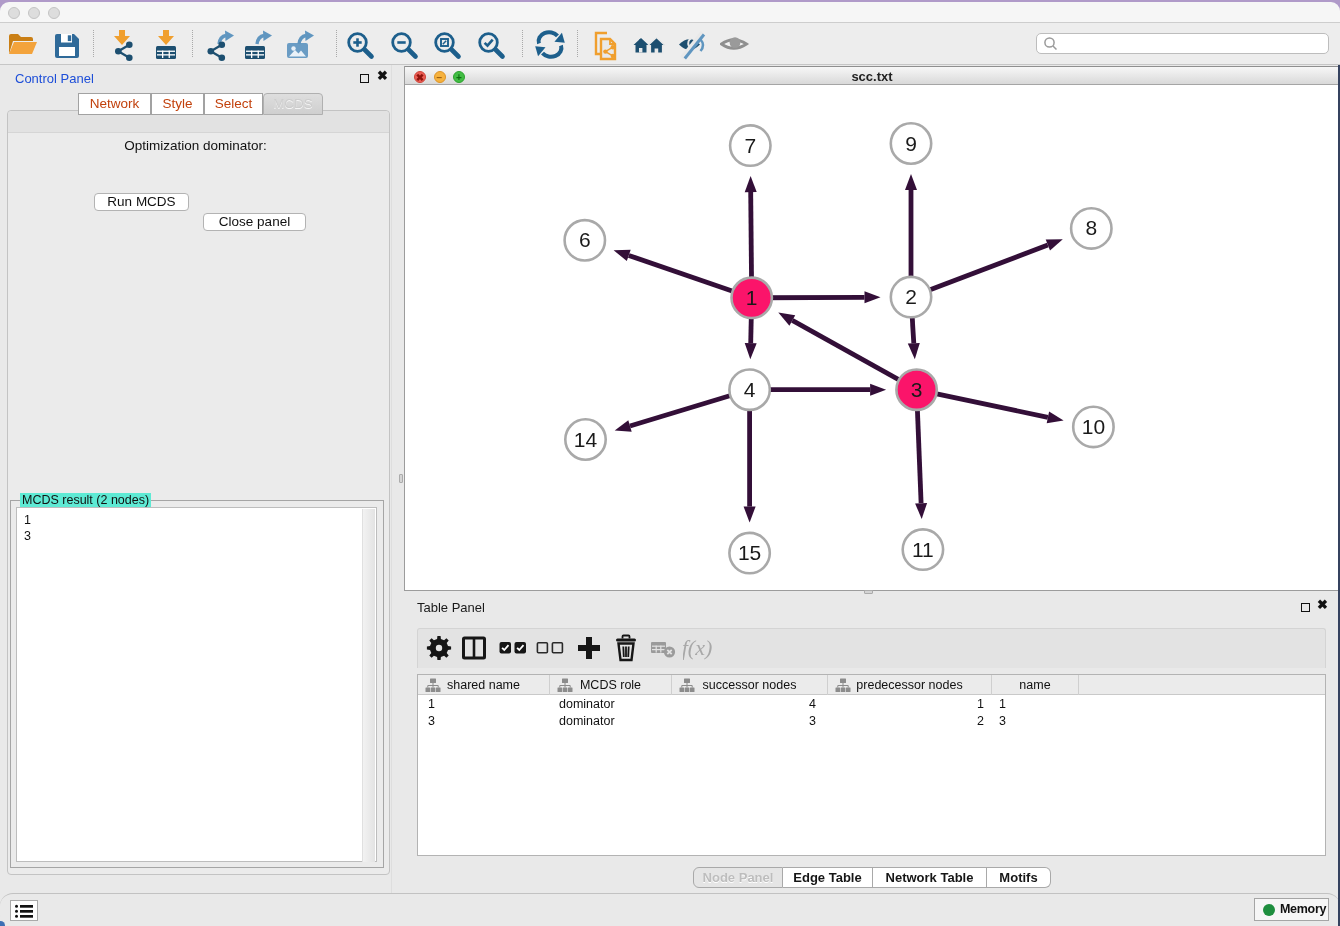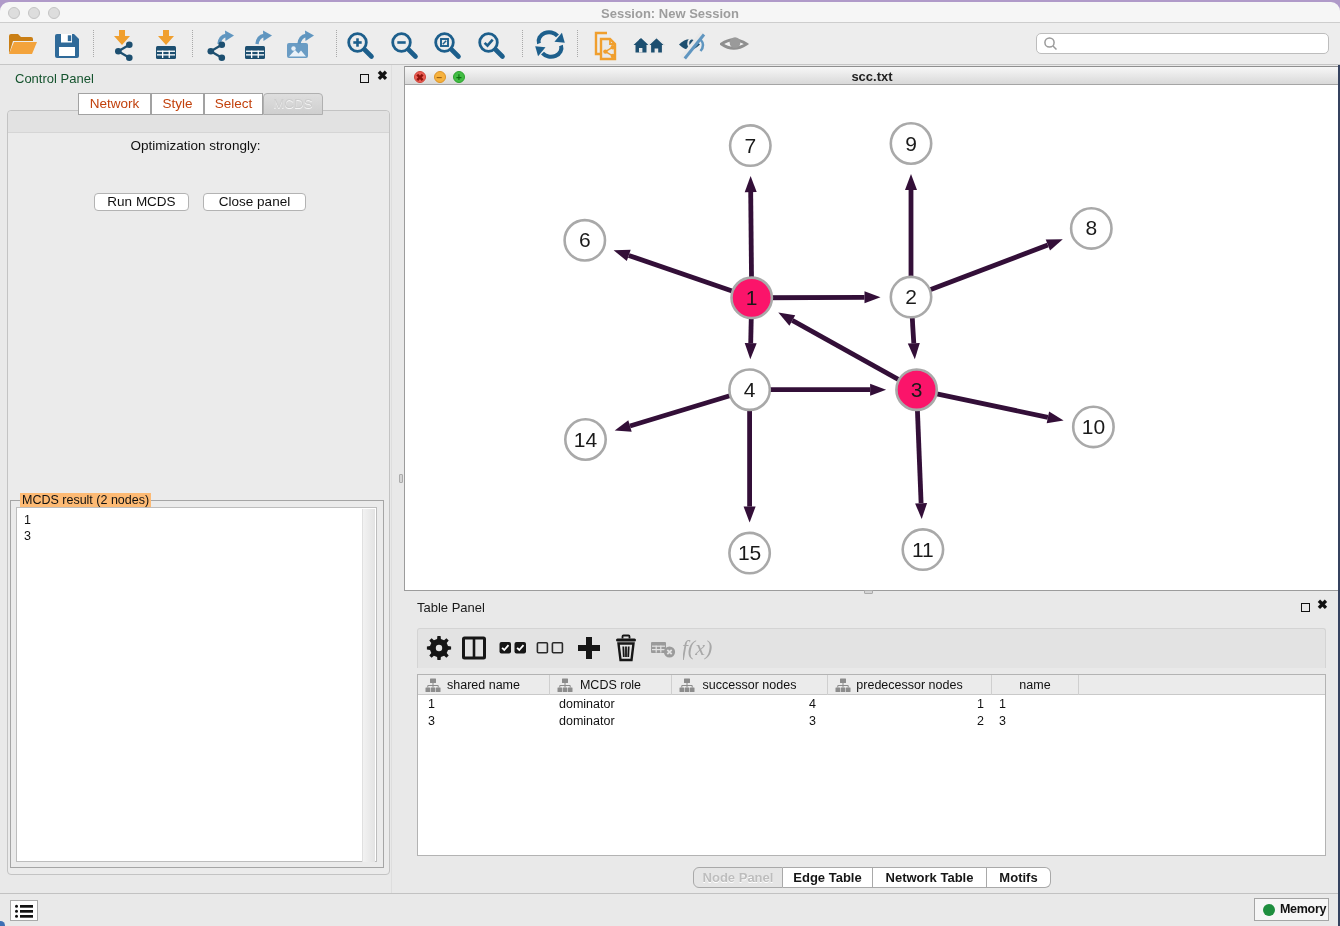--- a/index.html
+++ b/index.html
@@ -15,38 +15,38 @@
   font-size:13px; font-weight:700; color:#9d9d9d; }
 
 #toolbar { position:absolute; left:0; top:23px; width:1340px; height:42px;
   background:#ededed; border-bottom:1px solid #c6c6c6; }
 .tsep { position:absolute; top:7px; height:27px; width:0; border-left:1px dotted #a9a9a9; }
 .ticon { position:absolute; top:29px; }
 #search { position:absolute; left:1036px; top:33px; width:293px; height:21px;
   background:#fff; border:1px solid #bdbdbd; border-radius:5px; }
 
 #cpanel { position:absolute; left:0; top:65px; width:392px; height:828px; background:#e9e9e9; border-right:1px solid #dedede; }
-#cpanel-title { position:absolute; left:15px; top:6px; font-size:13px; color:#14532d; }
+#cpanel-title { position:absolute; left:15px; top:6px; font-size:13px; color:#1d4ed8; }
 .wbtn-sq { position:absolute; top:9px; width:9px; height:9px; border:1.5px solid #111; }
 .wbtn-x { position:absolute; top:3px; font-size:13px; font-weight:700; color:#111; }
 #cp-tabs { position:absolute; left:78px; top:28px; height:22px; }
 .cptab { position:absolute; top:0; height:22px; background:#fff; border:1px solid #a2a2a2;
   font-size:13.5px; color:#c2410c; text-align:center; line-height:20px; }
 #cp-box { position:absolute; left:7px; top:45px; width:383px; height:765px;
   background:#ebebeb; border:1px solid #c3c3c3; border-radius:4px; }
 #cp-box-top { position:absolute; left:0; top:0; width:100%; height:22px; background:#e2e2e2;
   border-bottom:1px solid #d5d5d5; border-radius:4px 4px 0 0; }
 #optlabel { position:absolute; left:0; top:73px; width:100%; text-align:center; font-size:13.5px; color:#111; }
 #optsel { position:absolute; left:43px; top:95px; width:311px; height:19px; background:#fff;
   border:1px solid #b3b3b3; border-radius:5px; font-size:13.5px; color:#111; line-height:17px; padding-left:14px; }
 .cbtn { position:absolute; top:128px; height:18px; background:#fff; border:1px solid #b3b3b3;
   border-radius:4px; font-size:13.5px; color:#111; text-align:center; line-height:16px; }
 #mcdsgroup { position:absolute; left:10px; top:435px; width:374px; height:368px;
   border:1px solid #a5a5a5; }
-#mcdslegend { position:absolute; left:9px; top:-8px; background:#fdba74; padding:0 2px; font-size:12.5px; color:#111; }
+#mcdslegend { position:absolute; left:9px; top:-8px; background:#5eead4; padding:0 2px; font-size:12.5px; color:#111; }
 #mcdswhite { position:absolute; left:5px; top:6px; width:361px; height:355px; background:#fff; border:1px solid #bdbdbd; }
 #mcdstext { position:absolute; left:7px; top:4px; font-size:12.5px; color:#111; line-height:16px; }
 #mcdssb { position:absolute; right:1px; top:1px; width:13px; height:353px; background:linear-gradient(90deg,#f2f2f2,#e3e3e3); border-left:1px solid #e0e0e0; }
 
 #netwin { position:absolute; left:404px; top:66px; width:936px; height:525px;
   background:#fff; border:1px solid #9c9c9c; border-top:none; }
 #nettitle { position:absolute; left:0; top:0; width:100%; height:19px;
   background:linear-gradient(#f7f7f7,#d9d9d9); border-top:1px solid #8f8f8f; border-bottom:1px solid #a5a5a5; }
 #nettext { position:absolute; left:0; top:2px; width:100%; text-align:center; font-size:13px; font-weight:700; color:#222; }
 .mac { position:absolute; top:3.5px; width:12px; height:12px; border-radius:50%; font-size:10px; font-weight:700;
@@ -61,37 +61,36 @@
 #thead { position:absolute; left:0; top:0; width:100%; height:20px; background:#ebebeb; border-bottom:1px solid #c9c9c9; }
 .thcell { position:absolute; top:0; height:20px; border-right:1px solid #cfcfcf; font-size:12.5px; color:#111;text-decoration:underline; }
 .thtext { position:absolute; top:3px; width:100%; text-align:center; }
 .trow { position:absolute; left:0; width:100%; height:17px; font-size:12.5px; color:#111; }
 .tcell { position:absolute; top:1px; }
 #tabsbar { position:absolute; left:289px; top:272px; height:21px; }
 .btab { position:absolute; top:0; height:21px; background:#fff; border:1px solid #a9a9a9; border-left:none;
   font-size:13px; font-weight:700; color:#161616; text-align:center; line-height:19px; }
 
 #statusbar { position:absolute; left:0; top:893px; width:1340px; height:33px;
-  background:#e9e9e9; border-top:1px solid #c2c2c2; }
+  background:#e9e9e9; border-top:1px solid #c2c2c2;border-radius:13px; }
 #listbtn { position:absolute; left:10px; top:6px; width:28px; height:21px; background:#fdfdfd;
   border:1px solid #a9a9a9; }
 #membtn { position:absolute; left:1254px; top:4px; width:75px; height:23px; background:#f6f6f6;
   border:1px solid #a5a5a5; font-size:12.5px; font-weight:700; letter-spacing:-0.3px; color:#111; }
 .divh { position:absolute; background:#c9c9c9; }
 </style>
 </head>
 <body>
 <div id="app">
 
 <div id="ptop"></div>
 <div id="titlebar">
   <div class="tl" style="left:8px;"></div>
   <div class="tl" style="left:27.5px;"></div>
   <div class="tl" style="left:47.5px;"></div>
-  <div id="ttext">Session: New Session</div>
 </div>
 
 <div id="toolbar">
   <div class="tsep" style="left:93px;"></div>
       <div class="tsep" style="left:192px;"></div>
       <div class="tsep" style="left:336px;"></div>
       <div class="tsep" style="left:522px;"></div>
       <div class="tsep" style="left:577px;"></div>
   <div class="ticon" style="left:5.5px; top:6px;"><svg width="32" height="34" viewBox="0 0 32 34">
           <path d="M3 25 L3 7 Q3 5 5 5 L12 5 L15 8 L25 8 Q27 8 27 10 L27 12 L7 12 Z" fill="#ca7f15"></path>
@@ -238,23 +237,23 @@
   <div class="wbtn-x" style="left:377px;">✖</div>
   <div id="cp-box">
         <div id="cp-box-top"></div>
       </div>
   <div id="cp-tabs">
     <div class="cptab" style="left:0; width:73px;">Network</div>
     <div class="cptab" style="left:73px; width:53px;">Style</div>
     <div class="cptab" style="left:126px; width:59px;">Select</div>
     <div class="cptab" style="left:185px; width:60px; background:linear-gradient(#dedede,#cfcfcf); color:#cdcdcd; text-shadow:0 1px 0 #f5f5f5; border-radius:4px 4px 0 0; border-color:#b0b0b0;">MCDS</div>
   </div>
-  <div id="optlabel">Optimization strongly:</div>
+  <div id="optlabel">Optimization dominator:</div>
   <div class="cbtn" style="left:94px; width:95px;">Run MCDS</div>
-  <div class="cbtn" style="left:203px; width:103px;">Close panel</div>
+  <div class="cbtn" style="left:203px; width:103px;margin-top:20px;">Close panel</div>
   <div id="mcdsgroup">
     <div id="mcdslegend">MCDS result (2 nodes)</div>
     <div id="mcdswhite">
       <div id="mcdstext">1<br>3</div>
       <div id="mcdssb"></div>
     </div>
   </div>
 </div>
 
 <div id="netwin">

